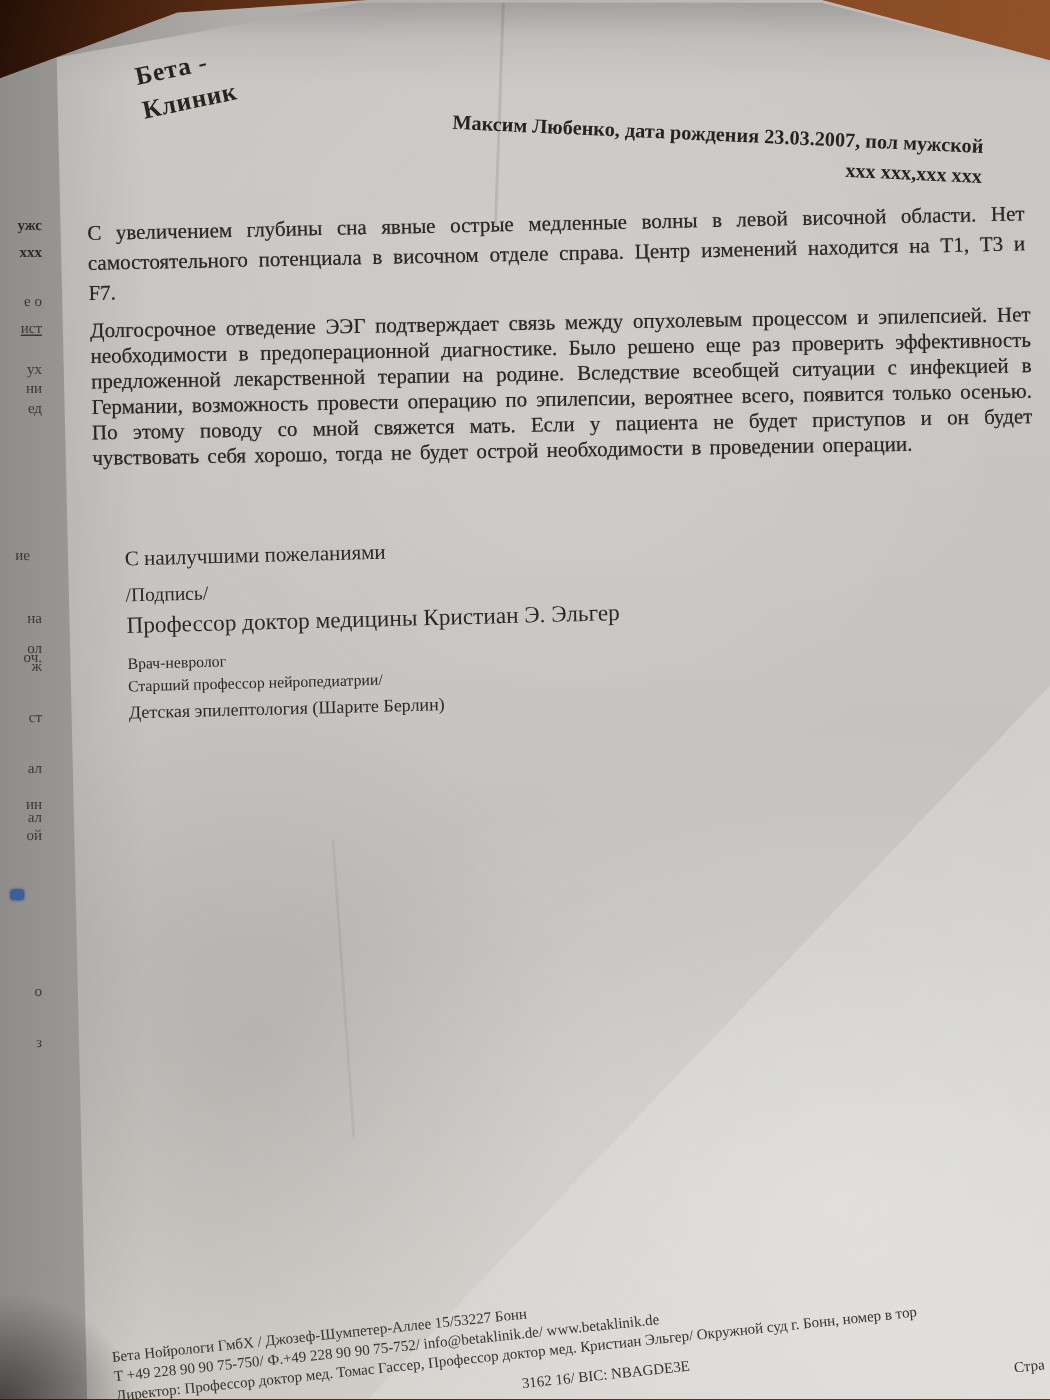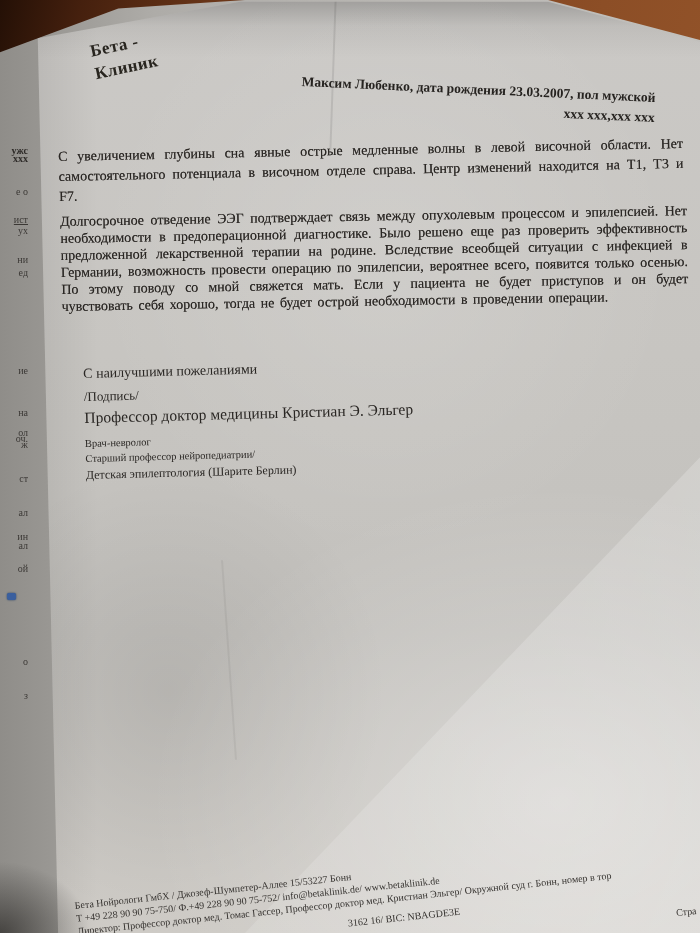--- a/index.html
+++ b/index.html
@@ -58,36 +58,36 @@
   .page-label{position:absolute;left:676px;top:906px;font-size:10px;color:#35322f;transform:rotate(-6deg);white-space:nowrap;}
 </style>
 </head>
 <body>
 
 <div class="scene">
 
   <div class="under-page">
     <div>
         <div class="frag b" style="top: 130px;">ужс</div>
-        <div class="frag b" style="top: 138px;">ххх</div>
-        <div class="frag" style="top: 171px;">е о</div>
+        <div class="frag b" style="top: 148px;">ххх</div>
+        <div class="frag" style="top: 181px;">е о</div>
         <div class="frag" style="top: 199px; text-decoration: underline;">ист</div>
-        <div class="frag" style="top: 210px;">ух</div>
+        <div class="frag" style="top: 226px;">ух</div>
         <div class="frag" style="top: 239px;">ни</div>
         <div class="frag" style="top: 252px;">ед</div>
-        <div class="frag" style="top: 350px;">ие</div>
+        <div class="frag" style="top: 350px; text-align: center;">ие</div>
         <div class="frag" style="top: 392px;">на</div>
         <div class="frag" style="top: 418px;">оч.</div>
         <div class="frag" style="top: 412px;">ол</div>
         <div class="frag" style="top: 424px;">ж</div>
         <div class="frag" style="top: 458px;">ст</div>
         <div class="frag" style="top: 492px;">ал</div>
         <div class="frag" style="top: 516px;">ин</div>
         <div class="frag" style="top: 525px;">ал</div>
-        <div class="frag" style="top: 548px;">ой</div>
+        <div class="frag" style="top: 537px;">ой</div>
         <div class="frag" style="top: 641px;">о</div>
         <div class="frag" style="top: 675px;">з</div>
       </div>
     <div class="staple"></div>
   </div>
 
   <div class="page">
     <div class="sheen"></div>
     <div class="crease-v"></div>
     <div class="crease-v2"></div>

